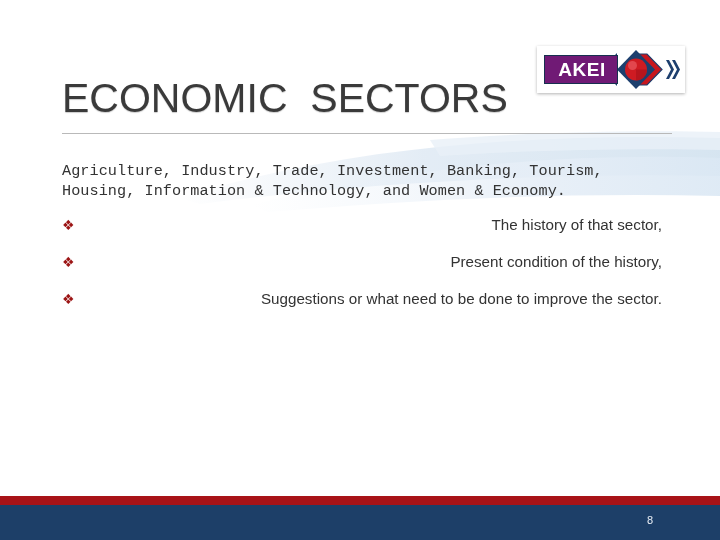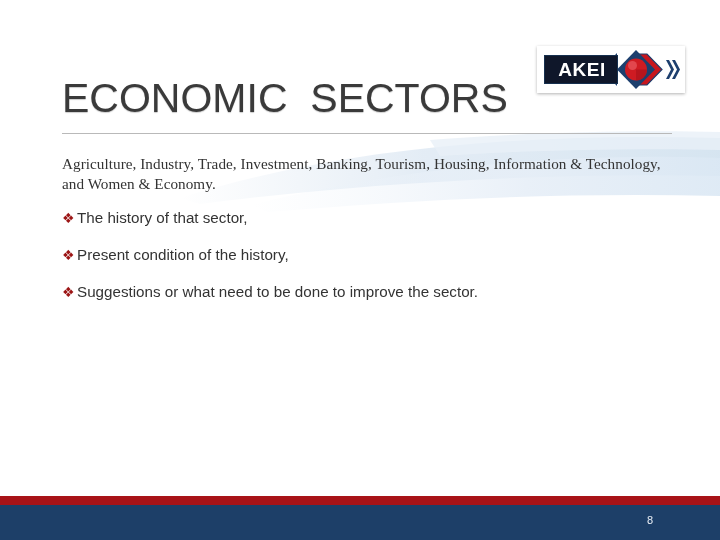--- a/index.html
+++ b/index.html
@@ -43,21 +43,21 @@
     position: absolute;
     left: 0; top: 0;
     width: 148px; height: 47px;
   }
   .logo-wordmark {
     position: absolute;
     left: 7px;
     top: 9px;
     width: 74px;
     height: 29px;
-    background: #0f172a;
+    background: #701a75;
     border: 1px solid #16304f;
     box-sizing: border-box;
   }
   .logo-wordmark-text {
     position: absolute;
     left: 0;
     top: 0;
     width: 74px;
     height: 27px;
     line-height: 27px;
@@ -94,25 +94,25 @@
   }
 
   
   .body-area {
     position: absolute;
     left: 62px;
     top: 146px;
     width: 600px;
   }
   .para {
-    font-family: Liberation Serif, serif;
+    font-family: Liberation Mono, monospace;
     font-size: 15.2px;
     line-height: 20px;
     color: #333333;
-    margin: 8px 0 14px 0;
+    margin: 15px 0 14px 0;
     letter-spacing: 0.05px;
   }
   .bullet-row {
     position: relative;
     display: flex;
     align-items: flex-start;
     margin: 0 0 17px 0;
   }
   .bullet-mark {
     flex: 0 0 auto;
@@ -121,20 +121,21 @@
     line-height: 20px;
     width: 15px;
     font-family: "DejaVu Sans", sans-serif;
   }
   .bullet-text {
     flex: 1 1 auto;
     font-family: "Liberation Sans", sans-serif;
     font-size: 15.2px;
     line-height: 20px;
     color: #333333;
+    text-align: right;
   }
 
   
   .footer-red {
     position: absolute;
     left: 0;
     top: 496px;
     width: 720px;
     height: 9px;
     background: #a81318;

